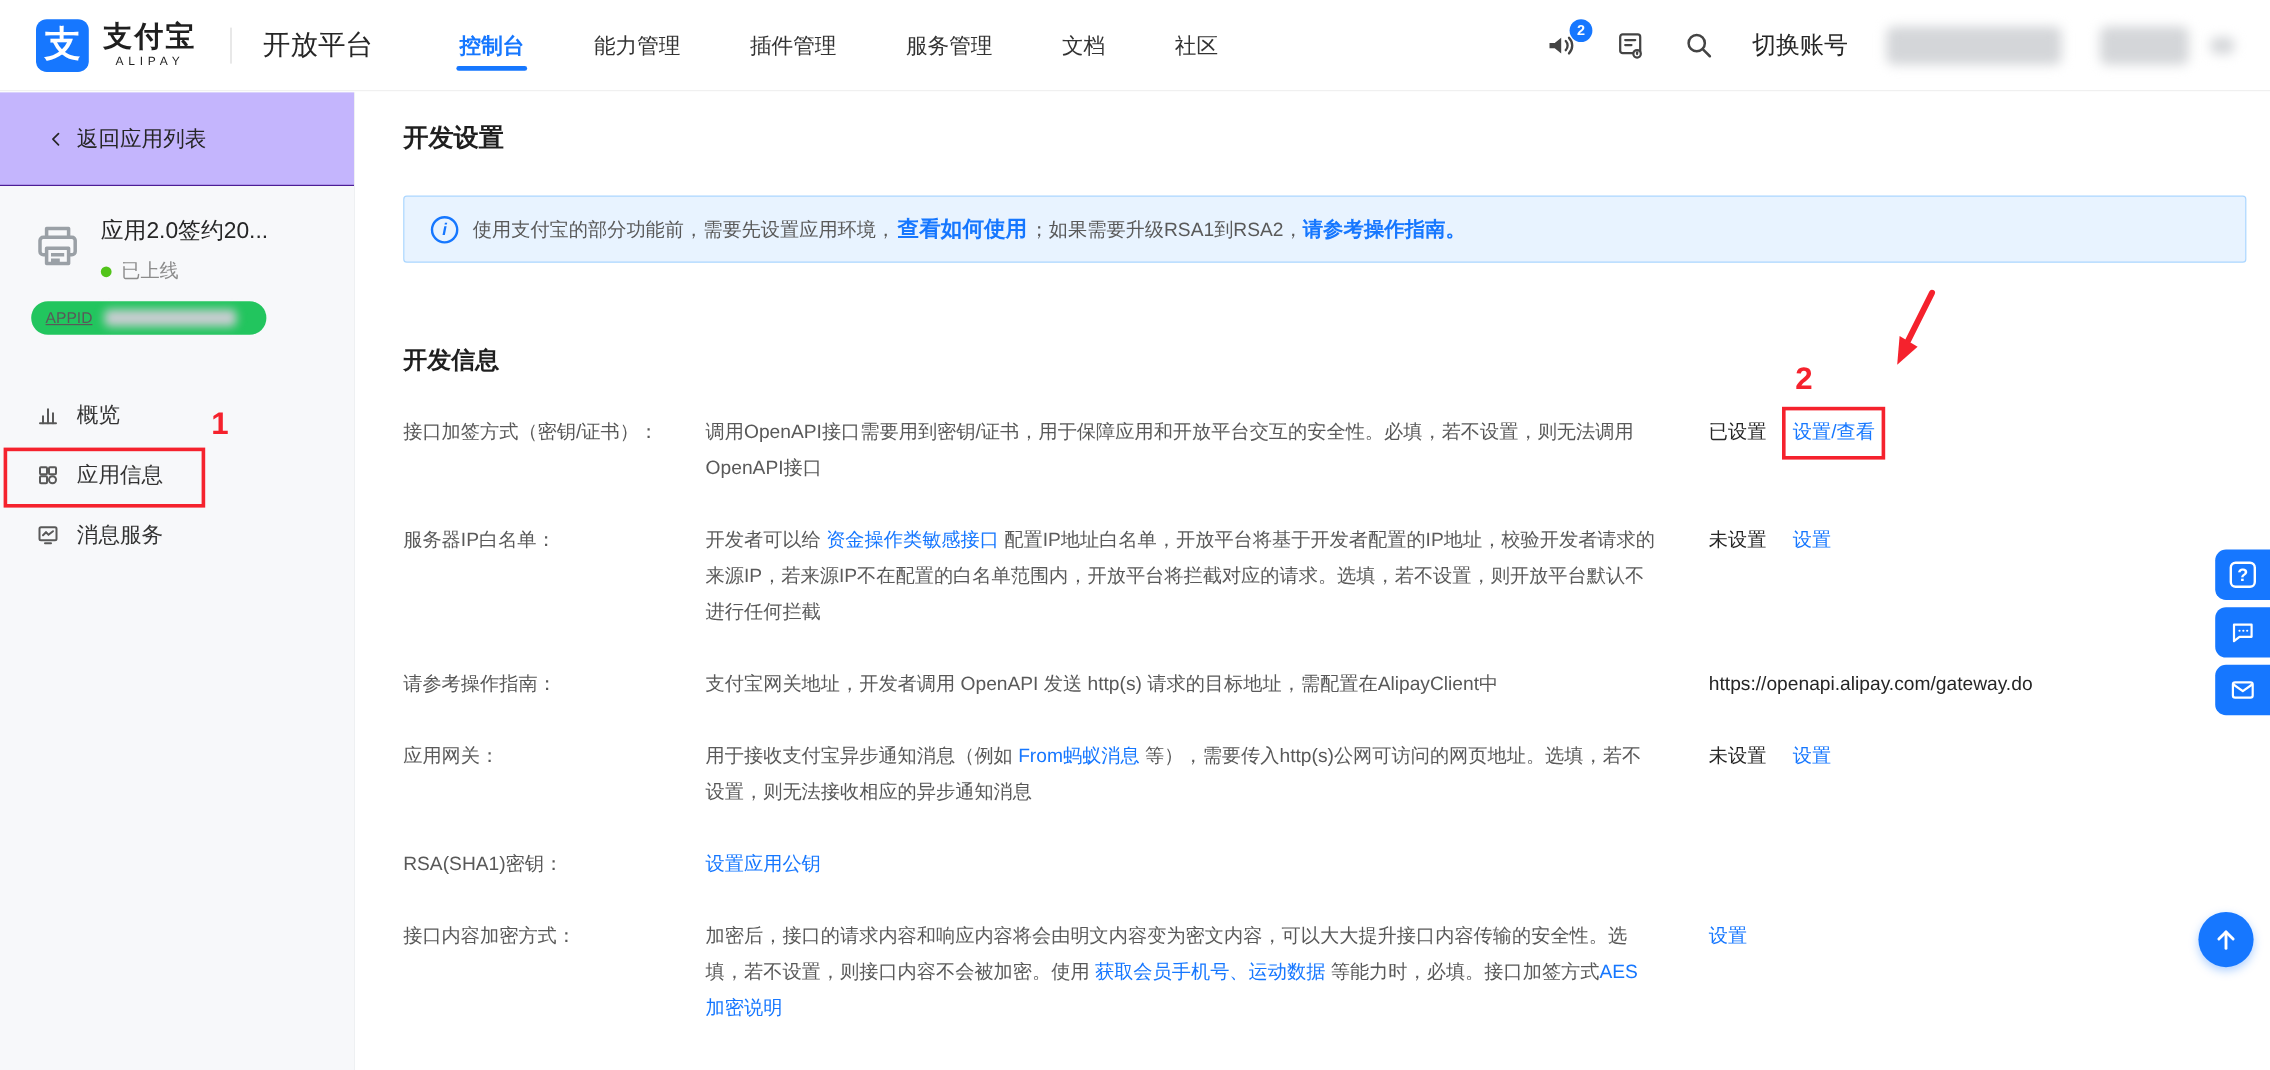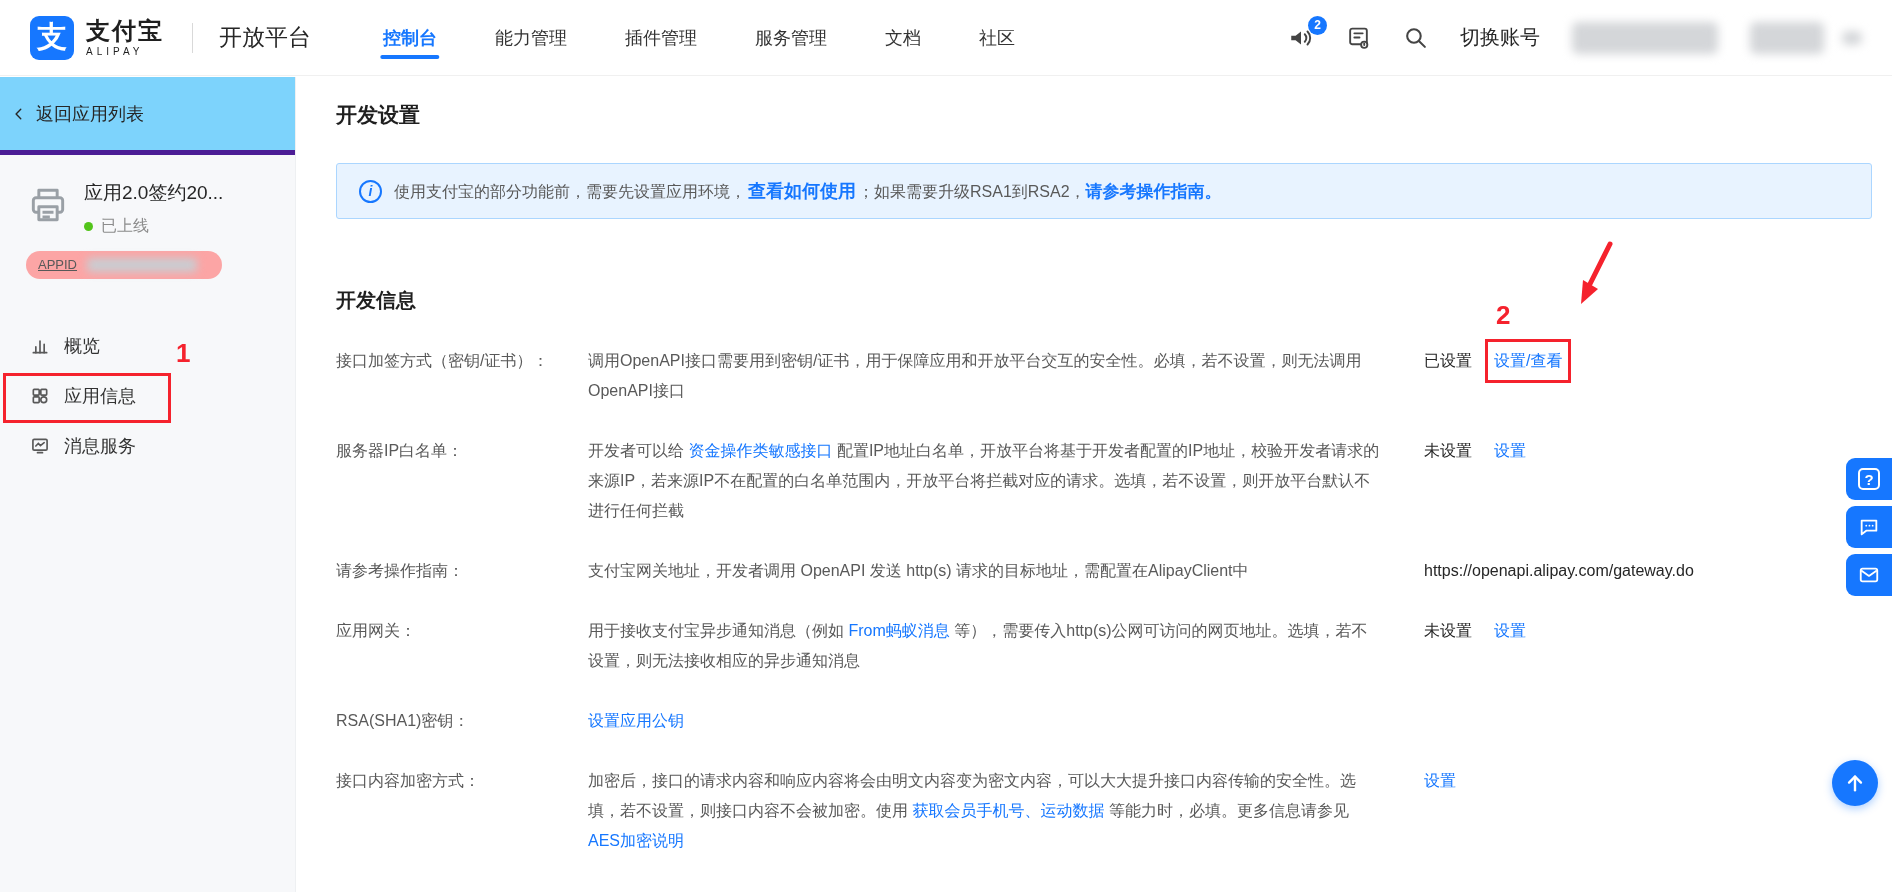--- a/index.html
+++ b/index.html
@@ -3,49 +3,49 @@
 <meta charset="utf-8">
 <style>
   * { margin:0; padding:0; box-sizing:border-box; }
   html,body { width:1892px; height:892px; background:#fff; font-family:"Liberation Sans","DejaVu Sans",sans-serif; color:#333; overflow:hidden; position:relative; }
   a { text-decoration:none; cursor:pointer; }
 
   
   .header { position:absolute; top:0; left:0; width:1892px; height:76px; background:#fff; border-bottom:1px solid #f0f0f0; display:flex; align-items:center; padding:0 30px; z-index:20; }
   .logo-wrap { display:flex; align-items:center; gap:12px; }
   .logo-mark { width:44px; height:44px; background:#1677ff; border-radius:9px; color:#fff; font-size:30px; font-weight:bold; display:flex; align-items:center; justify-content:center; }
-  .logo-text { display:flex; flex-direction:column; line-height:1; }
+  .logo-text { display:flex; flex-direction:column; line-height:1;text-align:center; }
   .logo-cn { font-size:24px; font-weight:bold; color:#1f1f1f; letter-spacing:2px; }
   .logo-en { font-size:10px; color:#1f1f1f; letter-spacing:4px; margin-top:4px; }
   .logo-div { width:1px; height:30px; background:#d9d9d9; margin:0 14px 0 16px; }
   .platform-name { font-size:23px; color:#262626; }
   .nav { display:flex; align-items:center; gap:58px; margin-left:72px; height:100%; }
   .nav-item { font-size:18px; color:#333; cursor:pointer; height:100%; display:flex; align-items:center; position:relative; }
   .nav-item.active { color:#1677ff; font-weight:bold; }
   .nav-item.active::after { content:""; position:absolute; left:50%; transform:translateX(-50%); bottom:16px; width:110%; height:4px; background:#1677ff; border-radius:2px; }
   .header-right { margin-left:auto; display:flex; align-items:center; gap:32px; }
   .h-icon { position:relative; display:flex; align-items:center; cursor:pointer; color:#444; }
   .badge { position:absolute; top:-9px; right:-13px; min-width:19px; height:19px; background:#1677ff; border-radius:10px; color:#fff; font-size:12px; font-weight:bold; display:flex; align-items:center; justify-content:center; padding:0 4px; }
   .switch-account { font-size:20px; color:#262626; cursor:pointer; white-space:nowrap; }
   .blur-block { background:#d4d6d9; border-radius:6px; filter:blur(5px); }
   .blur-1 { width:146px; height:32px; }
   .blur-2 { width:74px; height:32px; }
   .blur-3 { width:20px; height:14px; margin-left:-14px; }
 
   
   .sidebar { position:absolute; top:77px; left:0; width:296px; height:815px; background:#f7f8fa; border-right:1px solid #eef0f2; }
-  .back-row { height:78px; display:flex; align-items:center; gap:10px; padding:0 12px; font-size:18px; color:#262626; cursor:pointer; border-bottom:5px solid #4c1d95; background:#7dd3fc; }
+  .back-row { height:78px; display:flex; align-items:center; gap:10px; padding:0 40px; font-size:18px; color:#262626; cursor:pointer; border-bottom:1px solid #4c1d95; background:#c4b5fd; }
   .app-card { padding:26px 26px 8px 26px; }
   .app-top { display:flex; align-items:flex-start; gap:14px; }
   .app-icon { color:#9aa0a6; flex-shrink:0; margin-top:2px; }
   .app-name { font-size:19px; color:#262626; line-height:1.3; }
   .app-status { display:flex; align-items:center; gap:8px; margin-top:10px; }
   .status-dot { width:9px; height:9px; border-radius:50%; background:#52c41a; }
   .status-text { font-size:16px; color:#8c8c8c; }
-  .appid-pill { margin-top:14px; background:#fca5a5; border-radius:999px; height:28px; width:196px; display:flex; align-items:center; gap:10px; padding:0 12px; }
+  .appid-pill { margin-top:14px; background:#22c55e; border-radius:999px; height:28px; width:196px; display:flex; align-items:center; gap:10px; padding:0 12px; }
   .appid-label { font-size:13px; color:#595959; text-decoration:underline; }
   .appid-blur { width:110px; height:14px; background:#c9cdd2; border-radius:4px; filter:blur(4px); }
   .menu { margin-top:34px; }
   .menu-item { height:50px; display:flex; align-items:center; gap:14px; padding-left:30px; font-size:18px; color:#333; cursor:pointer; position:relative; }
   .menu-item svg { color:#595959; }
   .menu-item.annotated::after { content:""; position:absolute; left:3px; top:2px; width:162px; height:44px; border:3px solid #f5222d; pointer-events:none; }
   .anno-num { position:absolute; color:#f5222d; font-size:26px; font-weight:bold; font-family:"Liberation Sans",sans-serif; }
   .num-1 { left:176px; top:-33px; }
 
   
@@ -254,21 +254,21 @@
     <div class="dev-row">
       <div class="row-label">RSA(SHA1)密钥：</div>
       <div class="row-desc">
         <a>设置应用公钥</a>
       </div>
     </div>
 
     <div class="dev-row">
       <div class="row-label">接口内容加密方式：</div>
       <div class="row-desc">
-        <span>加密后，接口的请求内容和响应内容将会由明文内容变为密文内容，可以大大提升接口内容传输的安全性。选填，若不设置，则接口内容不会被加密。使用 </span><a>获取会员手机号、</a><a>运动数据</a><span> 等能力时，必填。更多信息请参见</span><a>AES加密说明</a>
+        <span>加密后，接口的请求内容和响应内容将会由明文内容变为密文内容，可以大大提升接口内容传输的安全性。选填，若不设置，则接口内容不会被加密。使用 </span><a>获取会员手机号、</a><a>运动数据</a><span> 等能力时，必填。接口加签方式</span><a>AES加密说明</a>
       </div>
       <div class="row-action at-status"><a>设置</a></div>
     </div>
 
     <div class="dev-row">
       <div class="row-label">授权回调地址：</div>
       <div class="row-desc">
         <a>设置</a>
       </div>
     </div>

